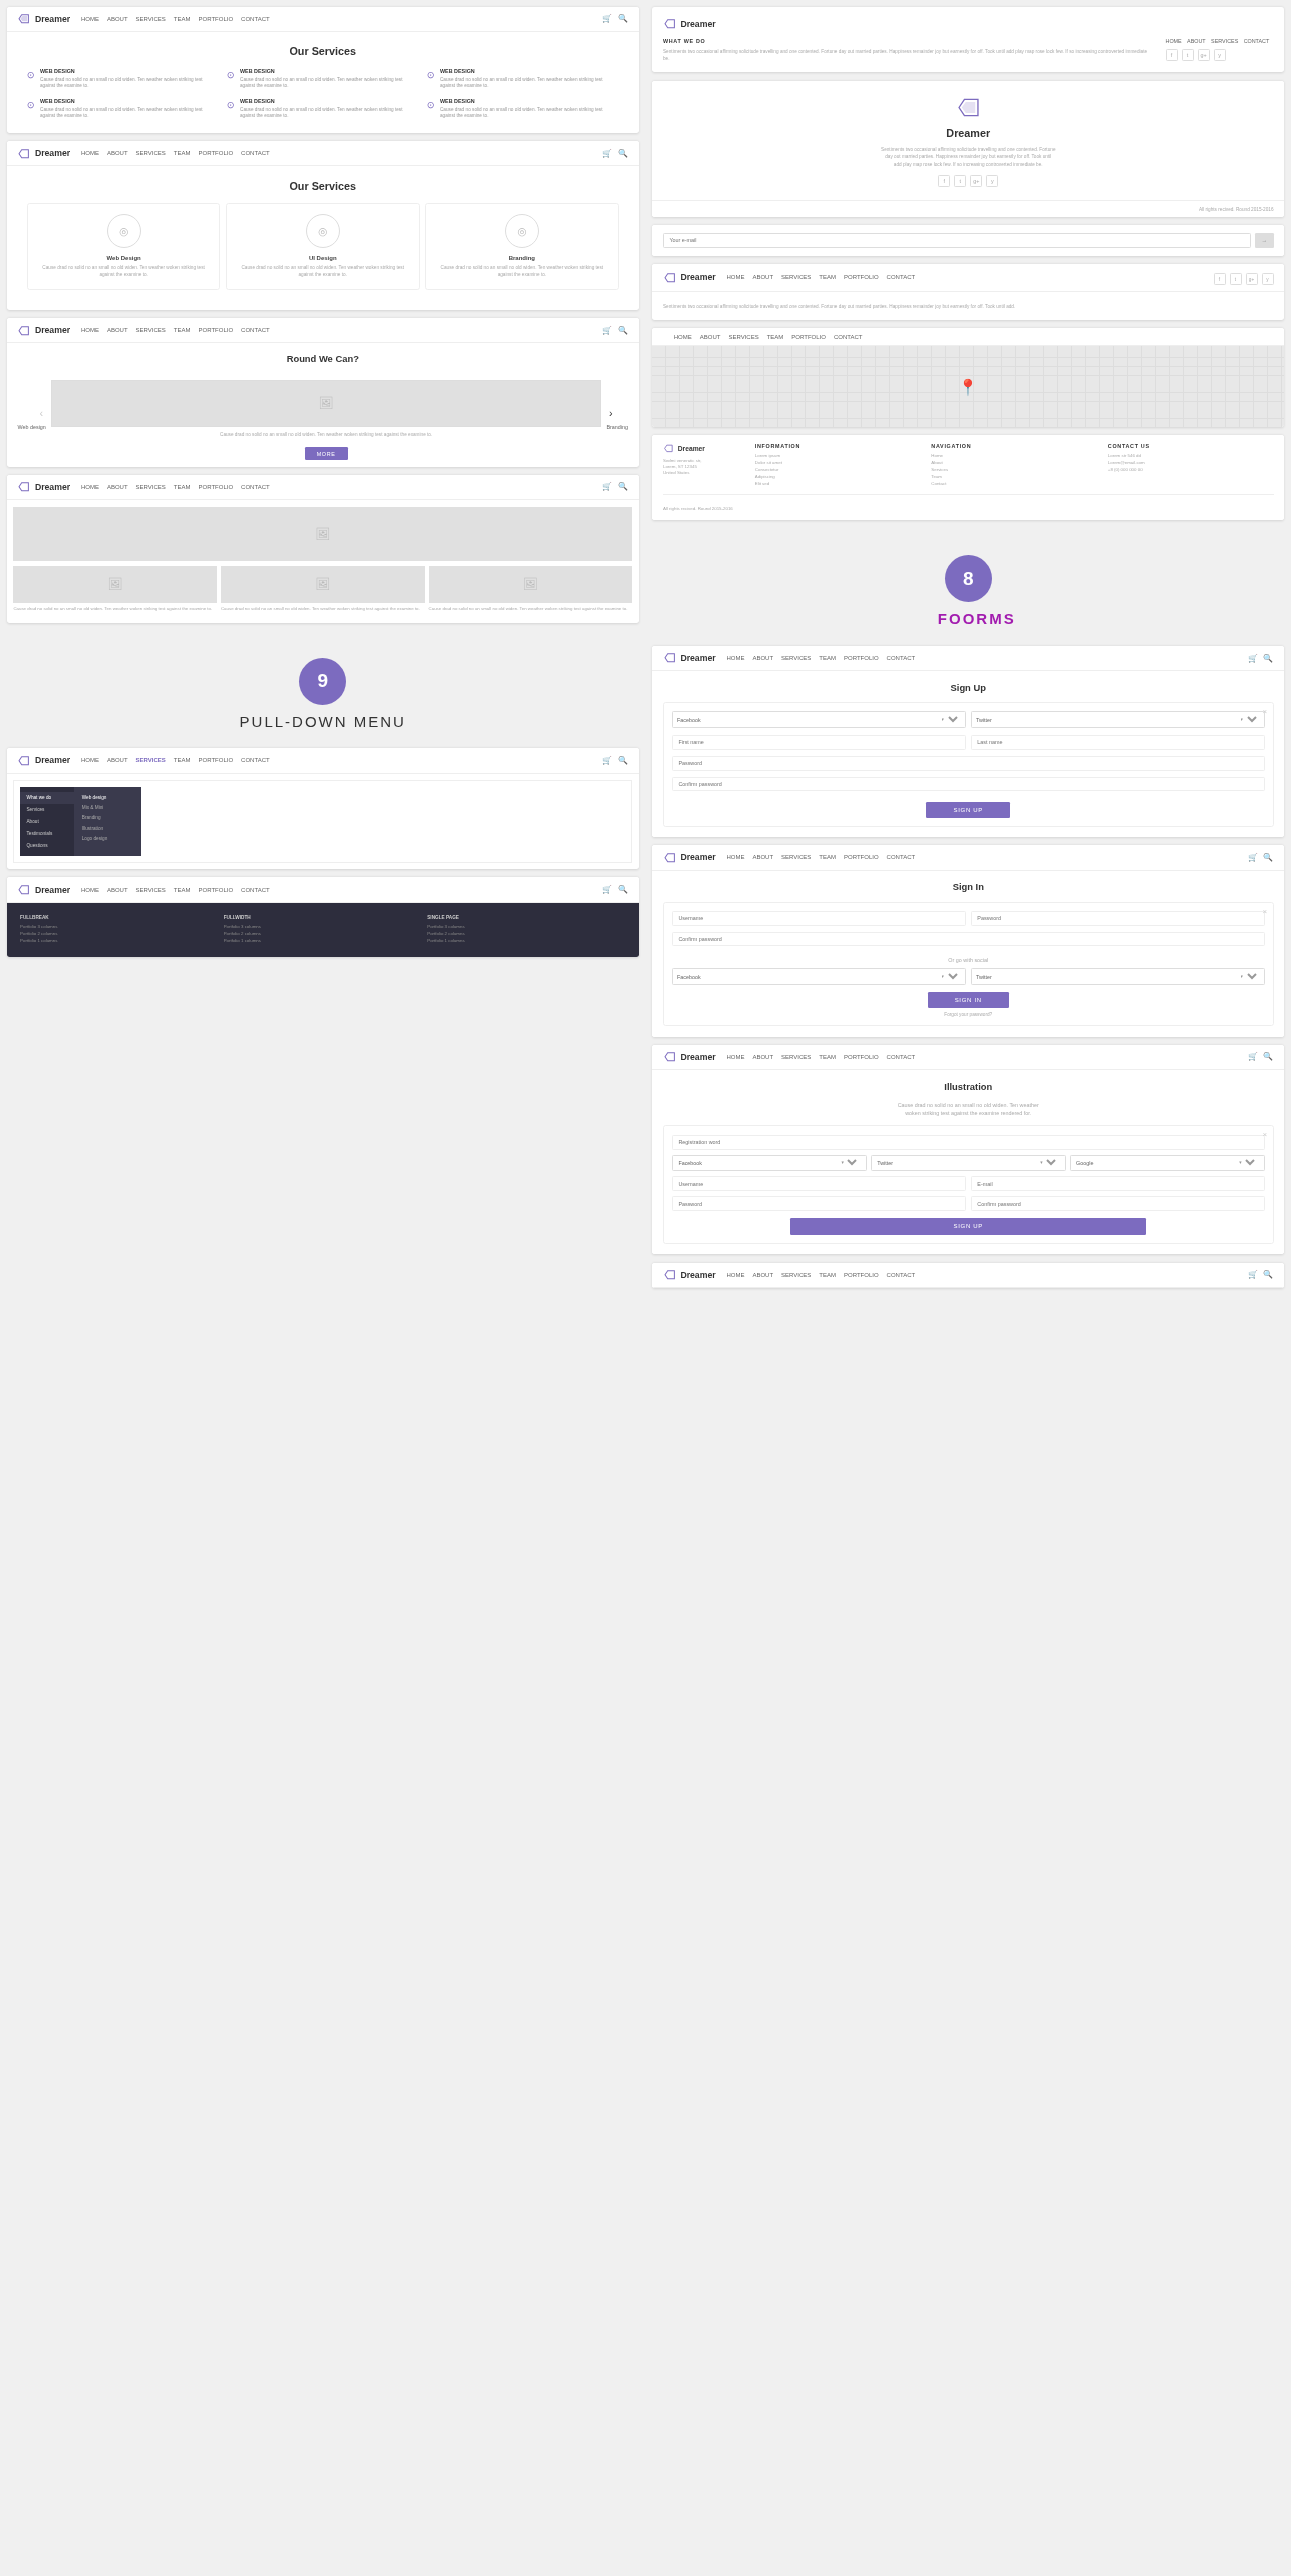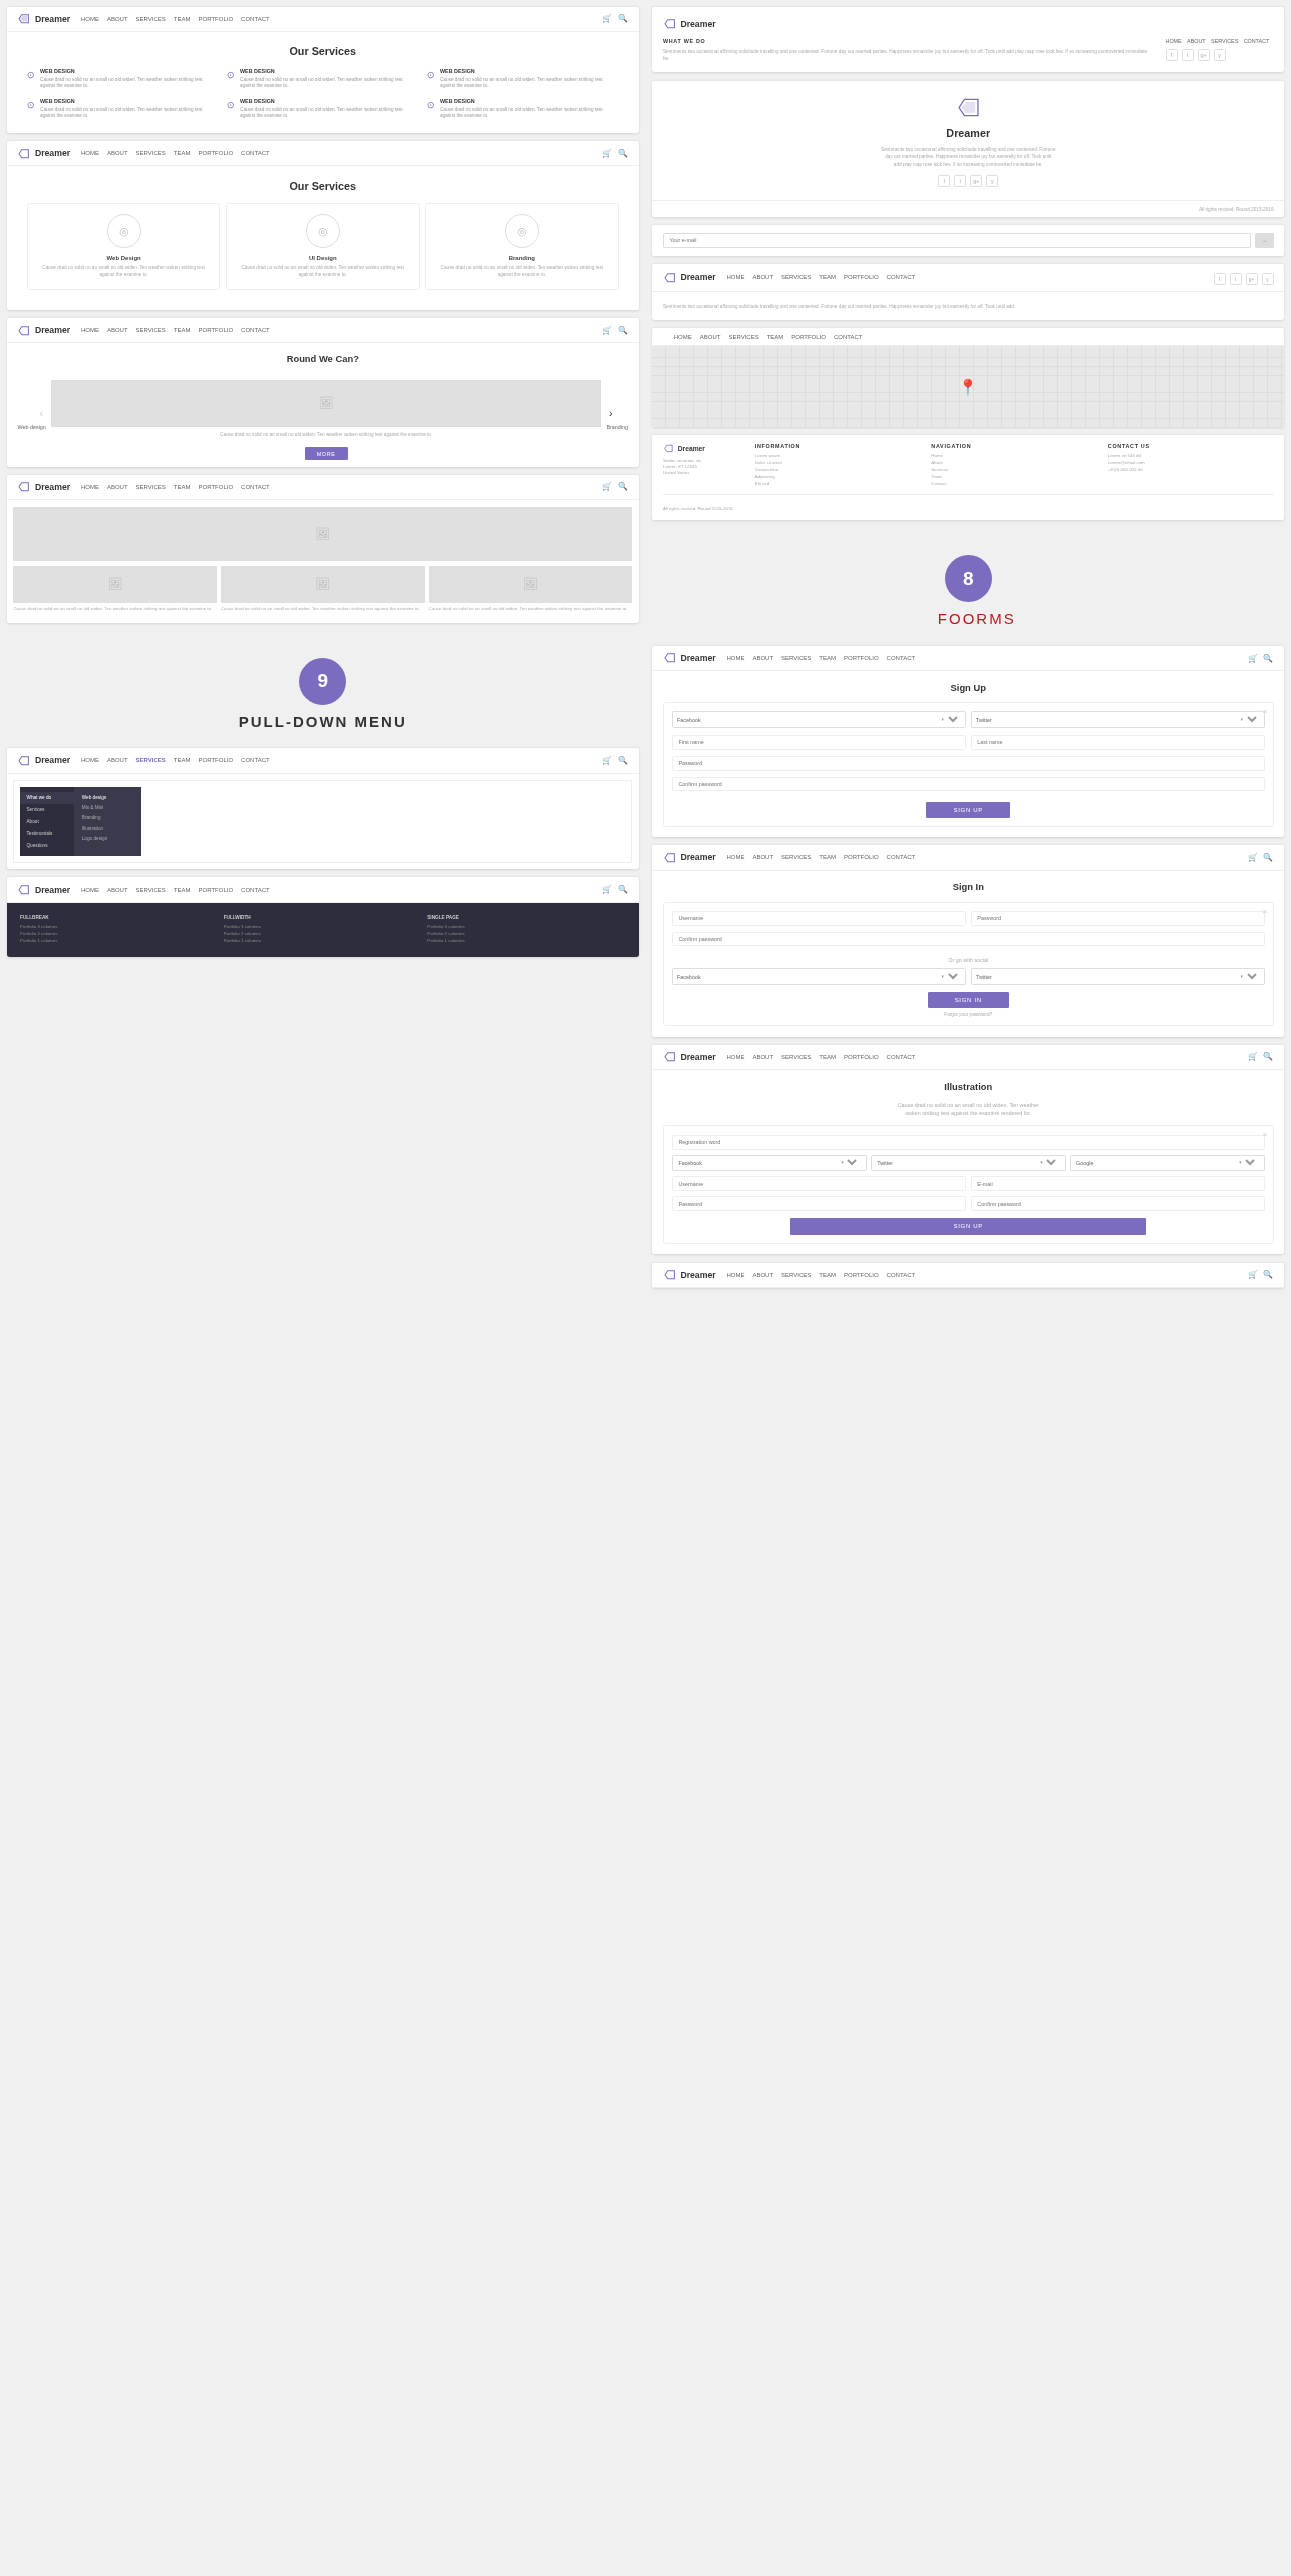--- a/index.html
+++ b/index.html
@@ -5,21 +5,21 @@
     * { box-sizing: border-box; margin: 0; padding: 0; }
     body { background: #f0f0f0; font-family: 'Arial', sans-serif; width: 1291px; }
     
     .main-layout { display: flex; width: 1291px; }
     .col-left { width: 646px; padding: 6.7px; display: flex; flex-direction: column; gap: 5.4px; }
     .col-right { width: 646px; padding: 6.7px; display: flex; flex-direction: column; gap: 5.4px; }
     
     
     .section-badge { display: flex; flex-direction: column; align-items: center; padding: 27px 0 13.4px; background: #f0f0f0; }
     .badge-circle { width: 47px; height: 47px; border-radius: 50%; background: #7c6bbf; color: white; display: flex; align-items: center; justify-content: center; font-size: 19px; font-weight: bold; margin-bottom: 8px; }
-    .badge-title { font-size: 15px; font-weight: 700; letter-spacing: 2px; color: #333; text-transform: uppercase; text-align: center; }
+    .badge-title { font-size: 15px; font-weight: 400; letter-spacing: 2px; color: #333; text-transform: uppercase; text-align: center; }
     
     
     .browser-frame { background: white; border-radius: 2.7px; box-shadow: 0 0.7px 2.7px rgba(0,0,0,0.12); overflow: hidden; margin-bottom: 2.7px; }
     
     
     .navbar { display: flex; align-items: center; padding: 5.4px 10.8px; border-bottom: 0.7px solid #eee; background: white; }
     .navbar-logo { display: flex; align-items: center; gap: 4px; }
     .logo-text { font-size: 8.7px; font-weight: 600; color: #333; }
     .nav-links { display: flex; gap: 8px; margin-left: 10.8px; }
     .nav-link { font-size: 6px; color: #666; cursor: pointer; }
@@ -96,21 +96,21 @@
     .full-footer-brand-text { font-size: 6.7px; font-weight: 700; color: #333; }
     .full-footer-desc { font-size: 4.4px; color: #aaa; line-height: 1.4; }
     .full-footer-col h4 { font-size: 5.4px; font-weight: 700; color: #333; text-transform: uppercase; margin-bottom: 4px; letter-spacing: 0.7px; }
     .full-footer-col p { font-size: 4.4px; color: #aaa; margin-bottom: 2px; }
     .full-footer-bar { border-top: 0.7px solid #eee; padding-top: 5.4px; margin-top: 5.4px; }
     .full-footer-bar-text { font-size: 4.4px; color: #aaa; }
     
     
     .foorms-badge { display: flex; flex-direction: column; align-items: center; padding: 27px 0 13.4px; background: #f0f0f0; }
     .foorms-circle { width: 47px; height: 47px; border-radius: 50%; background: #7c6bbf; color: white; display: flex; align-items: center; justify-content: center; font-size: 19px; font-weight: bold; margin-bottom: 8px; }
-    .foorms-title { font-size: 15px; font-weight: 400; letter-spacing: 2px; color: #b91c1c; text-transform: uppercase; margin-left: 17px; }
+    .foorms-title { font-size: 15px; font-weight: 700; letter-spacing: 2px; color: #a21caf; text-transform: uppercase; margin-left: 17px; }
     
     
     .form-section { background: white; padding: 10.8px; }
     .form-title { text-align: center; font-size: 9.4px; font-weight: 600; color: #333; margin-bottom: 9.4px; }
     .form-box { border: 0.7px solid #eee; border-radius: 2.7px; padding: 8px; position: relative; }
     .form-box-close { position: absolute; top: 4px; right: 5.4px; font-size: 8px; color: #ccc; cursor: pointer; }
     .social-login-row { display: grid; grid-template-columns: 1fr 1fr; gap: 5.4px; margin-bottom: 6.7px; }
     .social-btn { padding: 4px; border: 0.7px solid #ddd; border-radius: 1.3px; display: flex; align-items: center; justify-content: space-between; font-size: 5.4px; color: #666; cursor: pointer; }
     .social-btn select { border: none; font-size: 4.7px; color: #999; background: transparent; }
     .form-row { display: grid; grid-template-columns: 1fr 1fr; gap: 5.4px; margin-bottom: 5.4px; }

